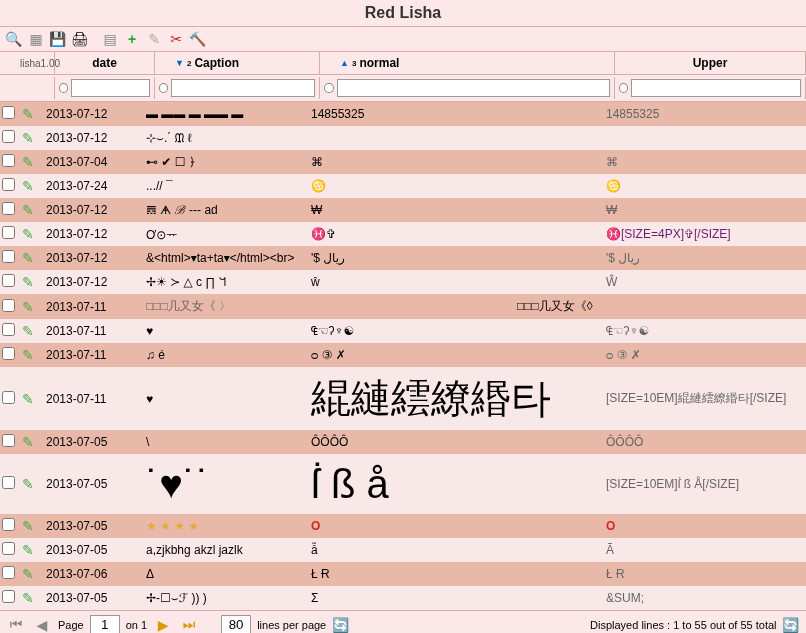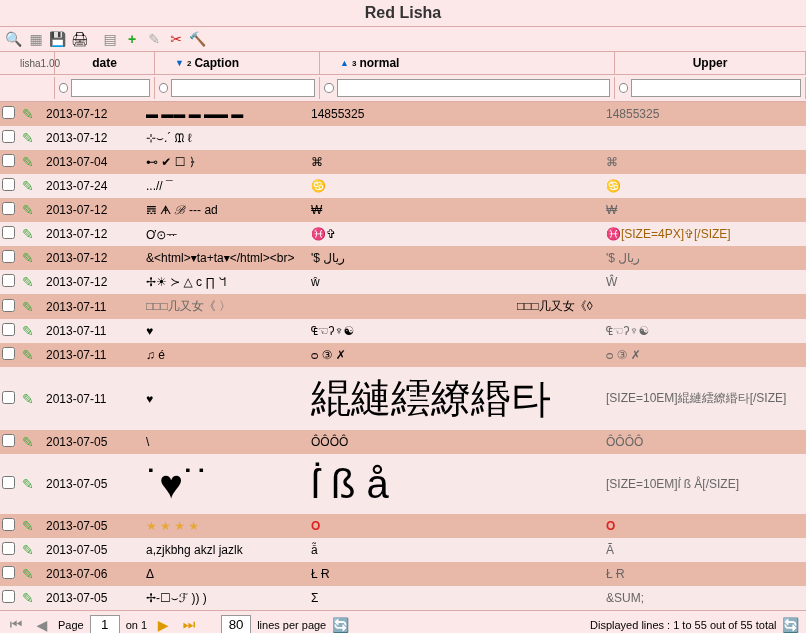--- a/index.html
+++ b/index.html
@@ -144,21 +144,21 @@
       <div class="cell col-caption">𝌋 ᗗ ℬ --- ad</div>
       <div class="cell col-normal">₩</div>
       <div class="cell col-upper" style="color: rgb(102, 102, 102);">₩</div>
     </div>
     <div class="row even">
       <div class="cell col-chk"><input type="checkbox" style=""></div>
       <div class="cell col-edit"><span class="pencil">✎</span></div>
       <div class="cell col-date">2013-07-12</div>
       <div class="cell col-caption">Ơ⊙ᅲ</div>
       <div class="cell col-normal">♓✞</div>
-      <div class="cell col-upper" style="color: #a16207;">♓[SIZE=4PX]✞[/SIZE]</div>
+      <div class="cell col-upper" style="color: #701a75;">♓[SIZE=4PX]✞[/SIZE]</div>
     </div>
     <div class="row odd">
       <div class="cell col-chk"><input type="checkbox" style=""></div>
       <div class="cell col-edit"><span class="pencil">✎</span></div>
       <div class="cell col-date">2013-07-12</div>
       <div class="cell col-caption">&amp;&lt;html&gt;▾ta+ta▾&lt;/html&gt;&lt;br&gt;</div>
       <div class="cell col-normal">'$ ريال</div>
       <div class="cell col-upper" style="color: rgb(102, 102, 102);">'$ ريال</div>
     </div>
     <div class="row even">

